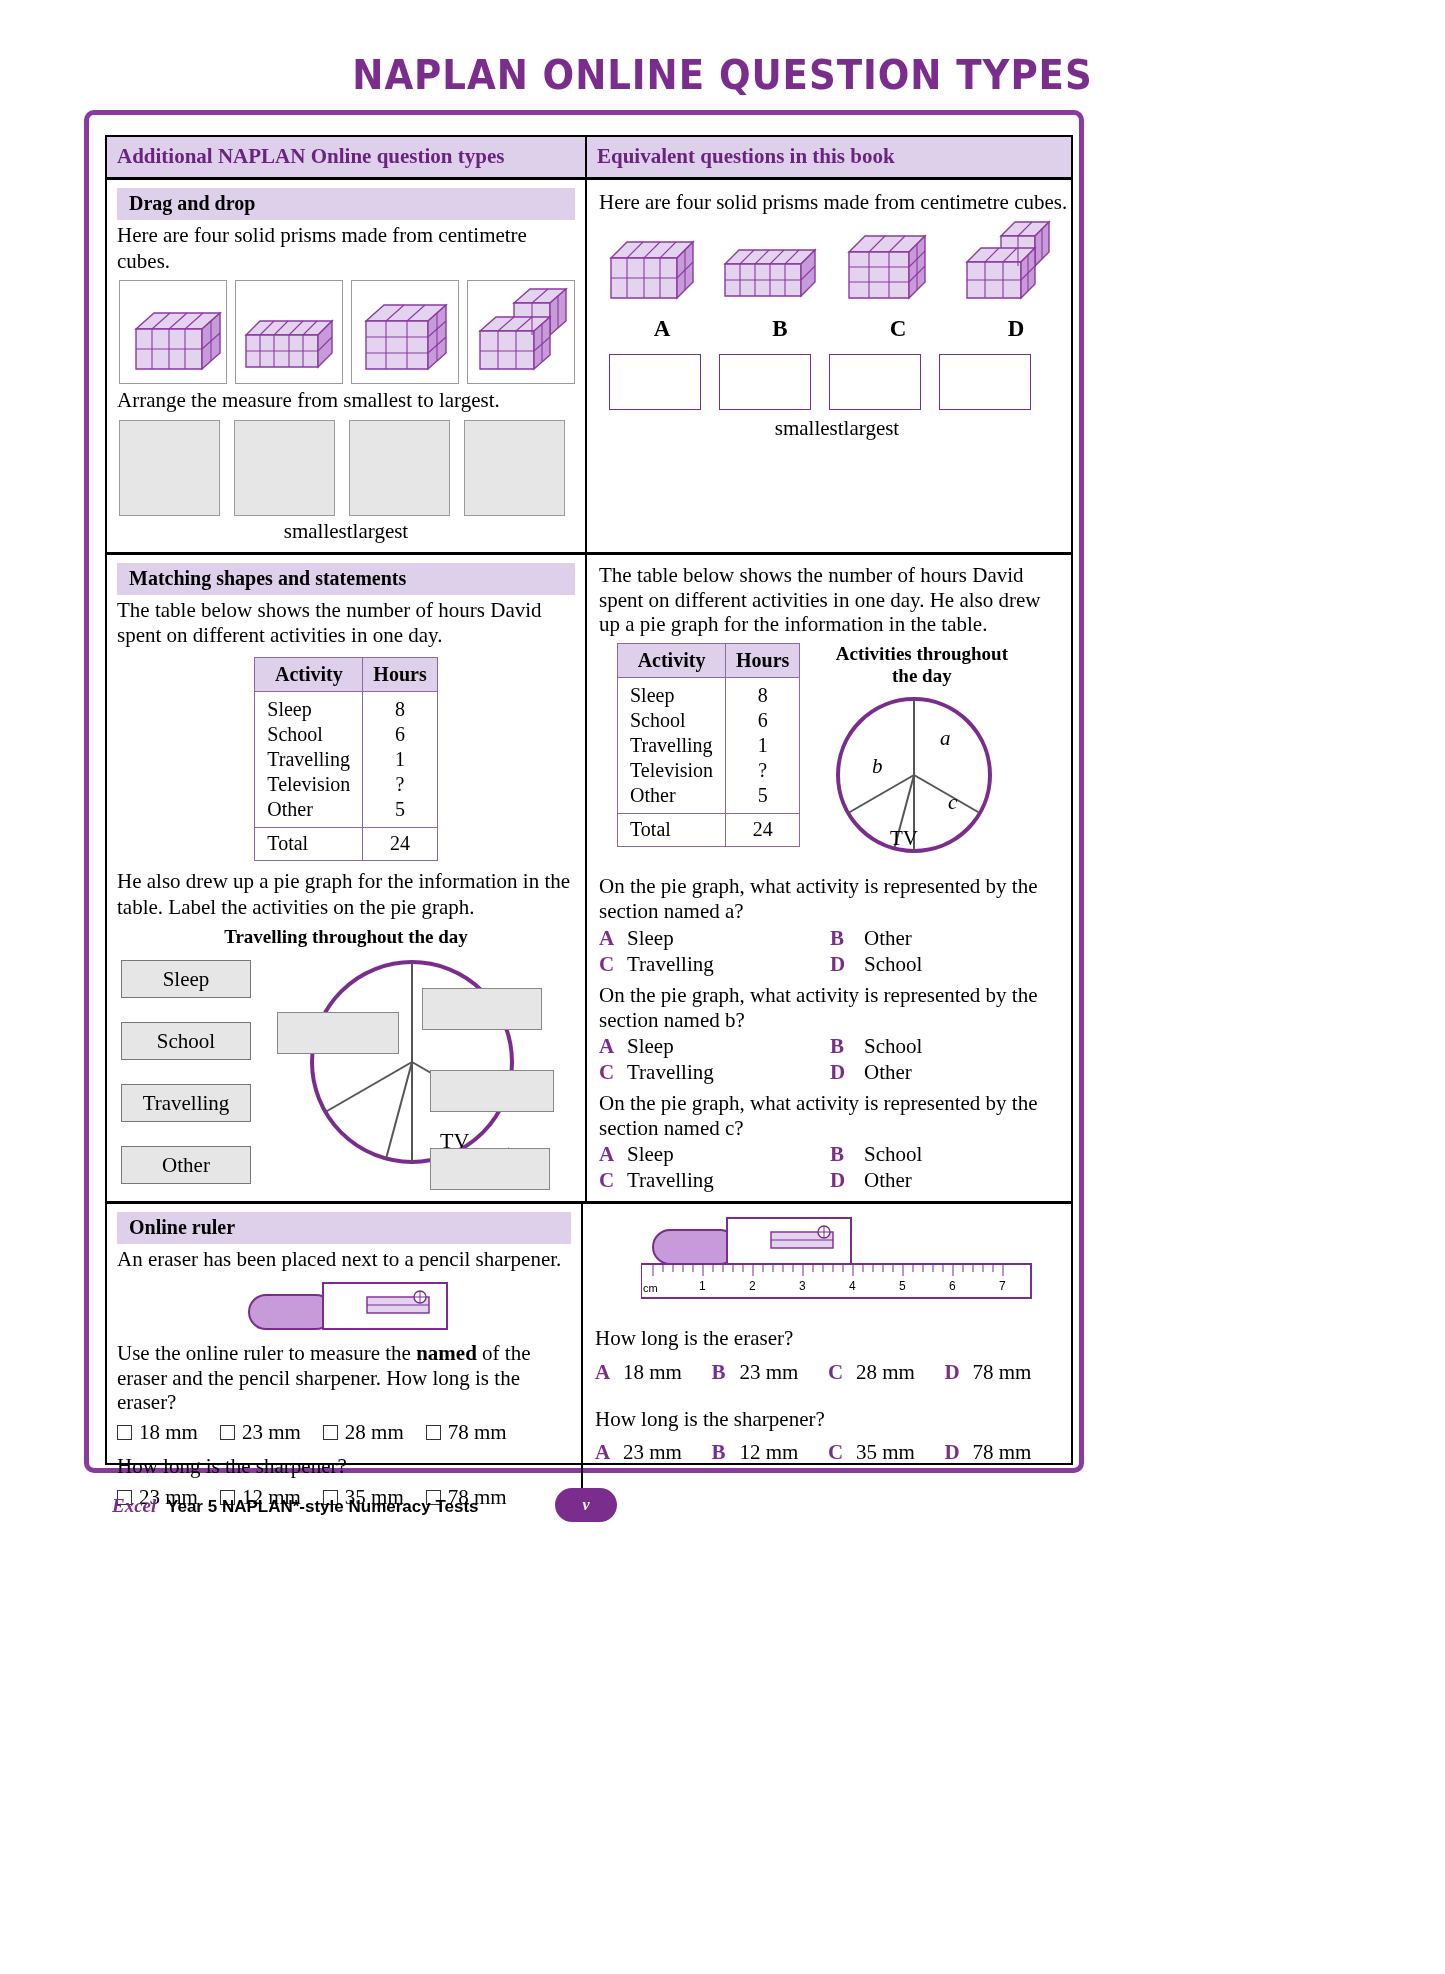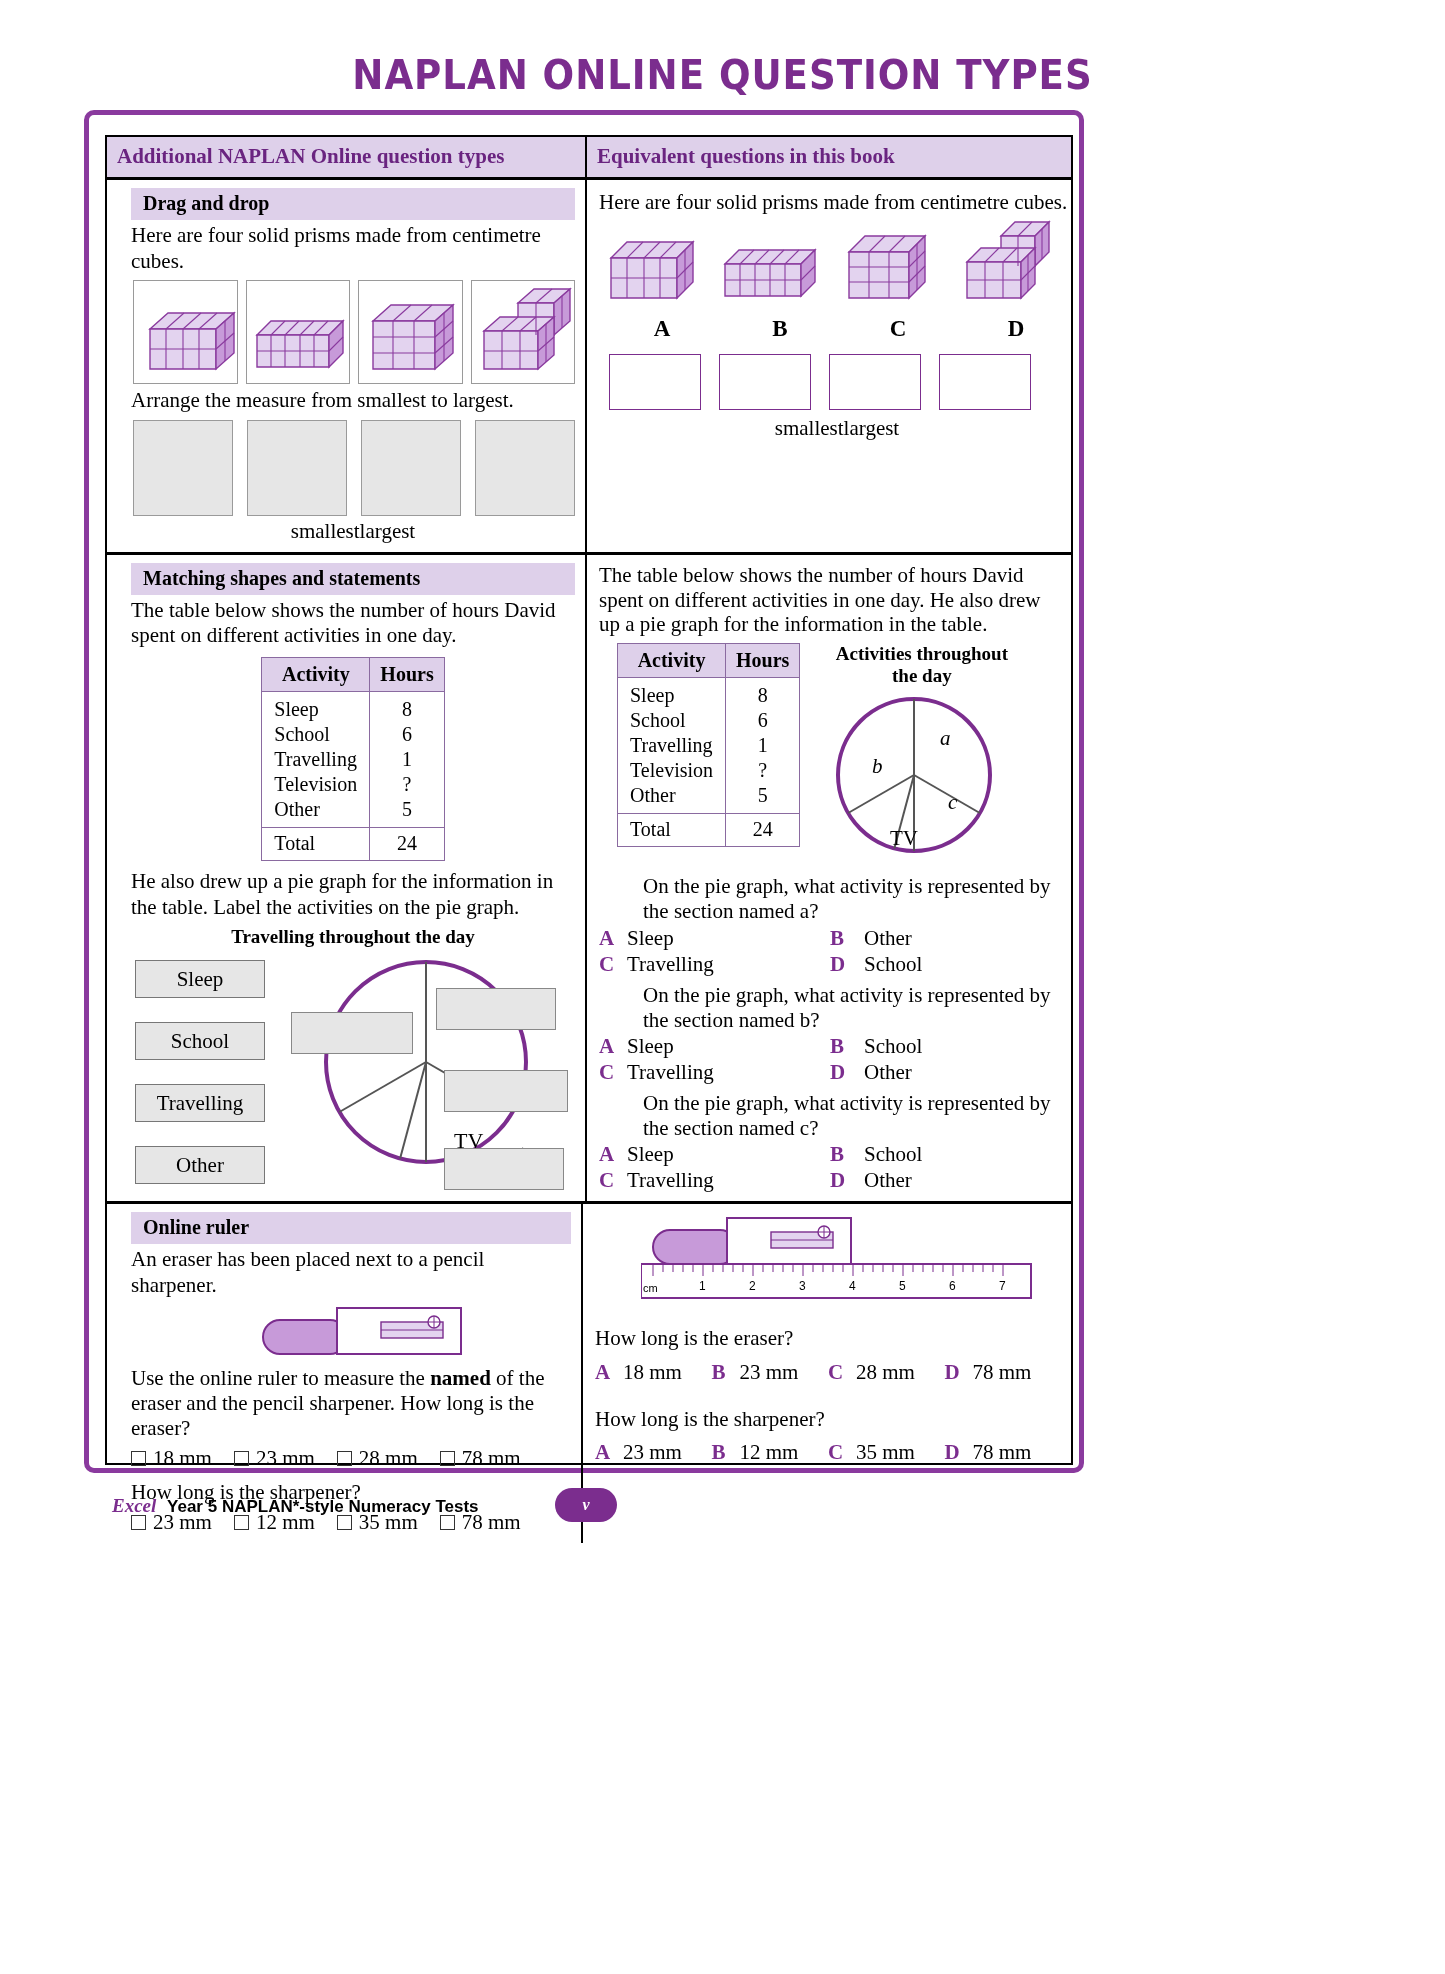--- a/index.html
+++ b/index.html
@@ -43,21 +43,21 @@
     color:#6a2480;
     font-weight:bold;
     font-size:21px;
     padding:7px 10px 8px 10px;
   }
   .hdr-cell.left { width:480px; border-right:2px solid #000; }
   .hdr-cell.right { flex:1; }
 
   .sec-row { display:flex; border-bottom:3px solid #000; }
   .sec-row:last-child { border-bottom:none; }
-  .cell-left { width:480px; border-right:2px solid #000; padding:8px 10px 8px 24px; position:relative; }
+  .cell-left { width:480px; border-right:2px solid #000; padding:8px 10px 8px 10px; position:relative; }
   .cell-right { flex:1; padding:8px 10px 8px 12px; position:relative; }
 
   .subtitle-band {
     background:#ded0ea;
     font-weight:bold;
     font-size:20px;
     padding:4px 6px 5px 12px;
     margin-bottom:3px;
   }
   .body-text { font-size:21px; line-height:1.22; }
@@ -98,21 +98,21 @@
     width:130px; height:38px; background:#e6e6e6; border:1px solid #777;
     display:flex; align-items:center; justify-content:center; font-size:21px;
   }
   .blank-chip { background:#e6e6e6; border:1px solid #888; }
 
   .mc-line { font-size:21px; display:flex; margin-top:1px; }
   .mc-opt { display:flex; width:50%; }
   .mc-key { color:#7b2d8e; font-weight:bold; width:28px; }
   .mc-key2 { color:#7b2d8e; font-weight:bold; width:34px; }
 
-  .qtext { font-size:21px; line-height:1.2; margin-top:6px;margin-left:44px; }
+  .qtext { font-size:21px; line-height:1.2; margin-top:6px; }
 
   .cb { display:inline-block; width:15px; height:15px; border:1px solid #333; margin-right:7px; vertical-align:-1px;}
   .cbrow { font-size:21px; margin-top:5px; display:flex; gap:22px; }
   .cbitem { display:flex; align-items:center; }
 
   .footer {
     position:absolute; left:112px; top:1495px; width:1200px;
     font-size:17px; font-family:"Liberation Sans", sans-serif;
   }
   .footer .excel { color:#7b2d8e; font-style:italic; font-weight:bold; font-size:19px; font-family:"Liberation Serif",serif;}

